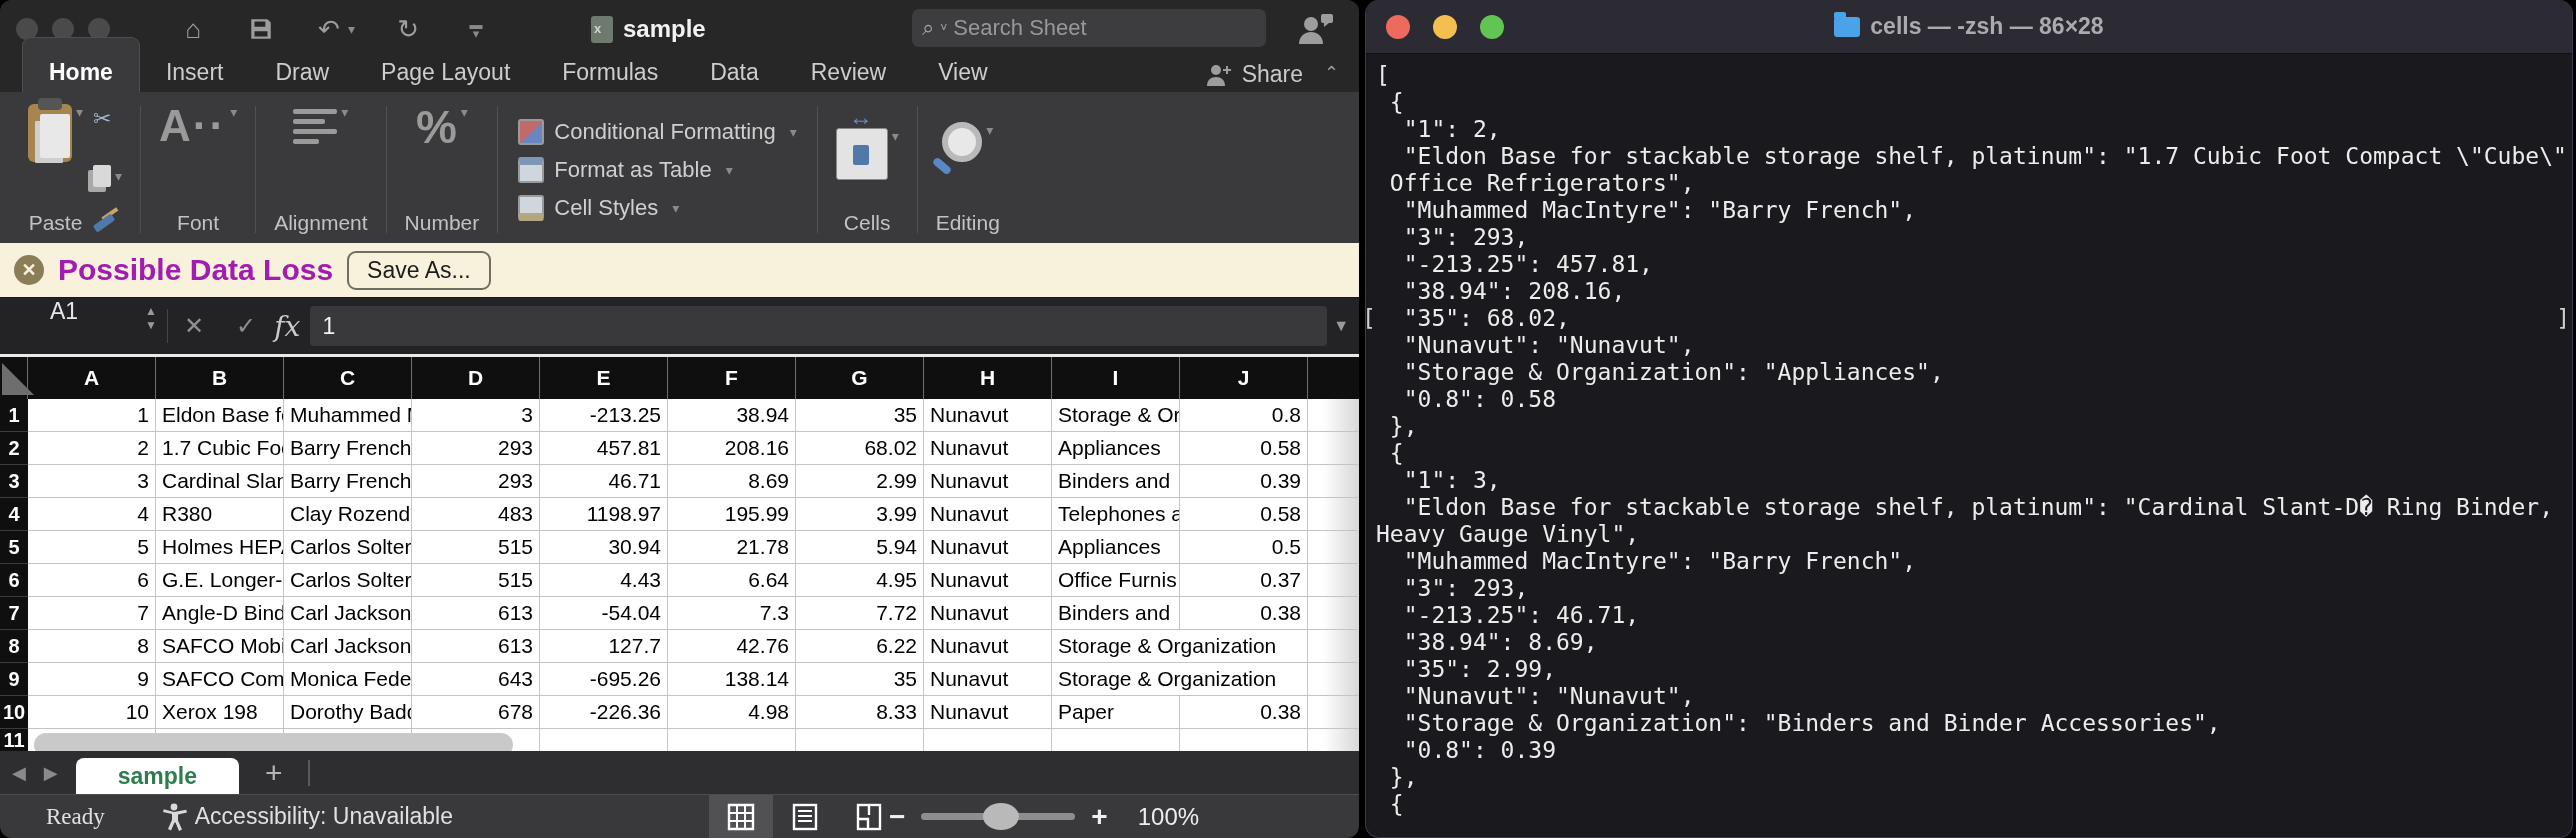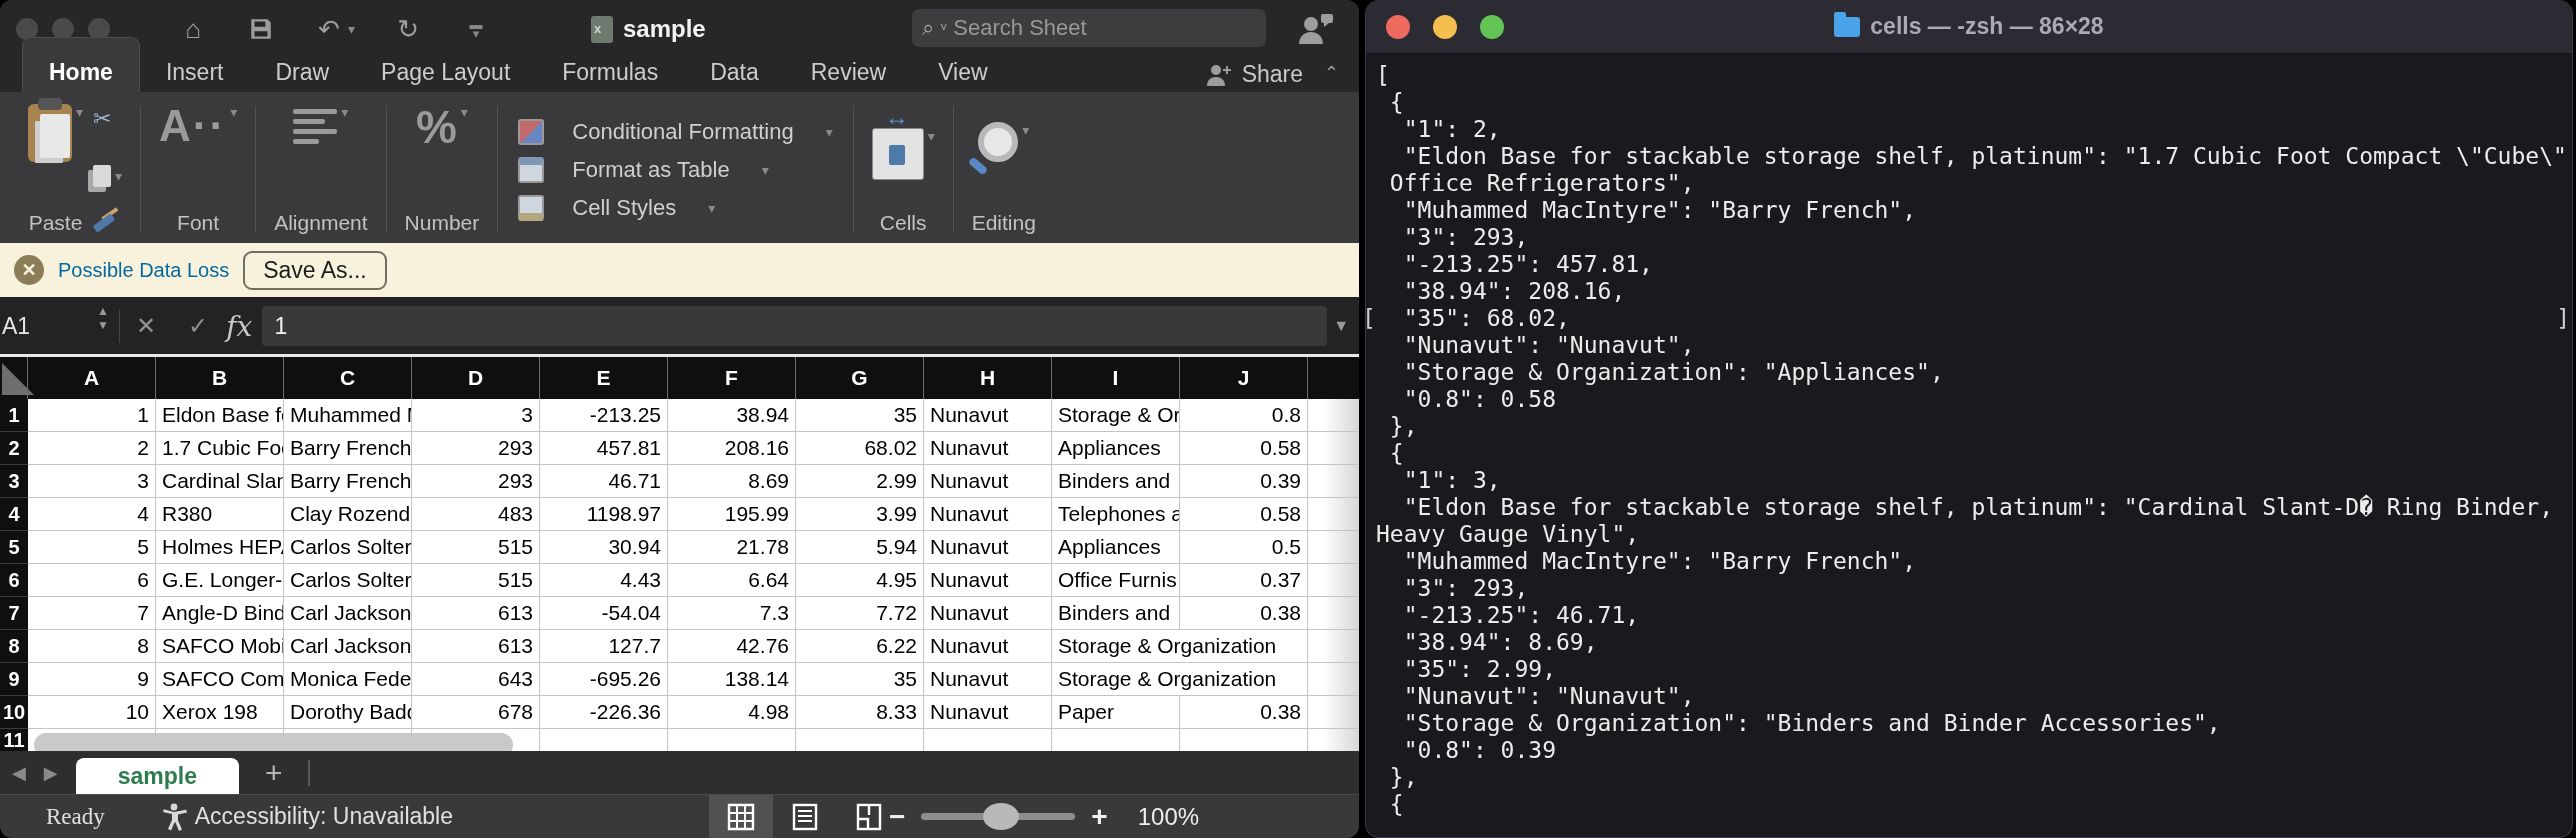--- a/index.html
+++ b/index.html
@@ -41,39 +41,39 @@
   .clipboard:before{ content:""; position:absolute; left:10px; top:-6px; width:24px; height:12px; background:#555; border-radius:4px; }
   .clipboard:after{ content:""; position:absolute; left:12px; top:10px; width:30px; height:44px; background:#e8e8e8; border-radius:2px; box-shadow:-6px 6px 0 -1px #cfcfcf; }
   .minicol{ display:flex; flex-direction:column; justify-content:space-between; padding:2px 0 10px; margin-left:10px; }
   .mini{ font-size:22px; color:#9fb6d2; display:flex; align-items:center; }
   .copy-sq{ width:18px; height:22px; background:#d9d9d9; border-radius:2px; box-shadow:-5px 5px 0 0 #a9a9a9; }
   .brush{ width:22px; height:8px; background:#4f79a8; border-radius:2px; transform:rotate(-35deg); box-shadow:10px -4px 0 -2px #caa26a; }
   .fontA{ color:#9a9a9a; font-size:44px; font-weight:bold; line-height:1; letter-spacing:2px; }
   .alignlines span{ display:block; height:5px; background:#9a9a9a; margin:5px 0; border-radius:2px; }
   .pct{ color:#9a9a9a; font-size:46px; font-weight:bold; line-height:1; }
   .stackgroup{ display:flex; flex-direction:column; justify-content:center; gap:12px; padding:0 16px; }
-  .stackbtn{ display:flex; align-items:center; gap:28px; color:#cfcfcf; font-size:22px; white-space:nowrap; }
+  .stackbtn{ display:flex; align-items:center; gap:10px; color:#cfcfcf; font-size:22px; white-space:nowrap; }
   .sicon{ width:26px; height:26px; border-radius:3px; flex:none; }
   .sicon.cf{ background:linear-gradient(135deg,#c26a6a 50%,#6a86c2 50%); border:2px solid #9a9a9a; }
   .sicon.ft{ background:#cfd6dd; border:2px solid #9a9a9a; border-top:8px solid #7d97b5; }
   .sicon.cs{ background:#cfd6dd; border:2px solid #9a9a9a; border-bottom:8px solid #b5a77d; }
   .cells-ic{ width:52px; height:52px; background:#e3e3e3; border:1px solid #8a8a8a; position:relative; border-radius:3px; }
   .cells-ic:before{ content:""; position:absolute; left:16px; top:16px; width:16px; height:20px; background:#4f79a8; border-radius:2px;}
   .cells-ic:after{ content:"↔"; position:absolute; left:12px; top:-26px; color:#5a8fd0; font-size:24px; font-weight:bold; }
   .mag{ width:40px; height:40px; border:6px solid #b9b9b9; border-radius:50%; position:relative; background:#e8e8e8; }
   .mag:after{ content:""; position:absolute; left:-16px; top:34px; width:20px; height:8px; background:#5a87c5; border-radius:4px; transform:rotate(40deg); }
 
   .xl-warning{ height:54px; background:#f8f1dc; display:flex; align-items:center; padding:0 14px; gap:14px; flex:none; }
   .warn-ic{ width:30px; height:30px; border-radius:50%; background:#8b7d57; color:#f8f1dc; display:flex; align-items:center; justify-content:center; font-size:18px; font-weight:bold; flex:none; }
-  .warn-title{ color:#0369a1; font-weight:normal; font-size:20px; white-space:nowrap; }
+  .warn-title{ color:#a21caf; font-weight:bold; font-size:30px; white-space:nowrap; }
   .warn-msg{ color:#1c1c1c; font-size:23px; white-space:nowrap; overflow:hidden; flex:1; }
   .warn-btn{ background:transparent; border:2px solid #6f6f5f; border-radius:9px; padding:4px 18px; font-size:23px; color:#1c1c1c; margin-right:26px; white-space:nowrap; font-family:"Liberation Sans",sans-serif; }
 
   .xl-formulabar{ height:57px; background:#232325; display:flex; align-items:center; flex:none; border-top:1px solid #1a1a1a; }
-  .namebox{ width:119px; height:100%; display:flex; align-items:center; padding-left:2px; color:#e6e6e6; font-size:23px; position:relative; }
+  .namebox{ width:119px; height:100%; display:flex; padding-left:2px; color:#e6e6e6; font-size:23px; position:relative;margin-left:48px; }
   .nb-steppers{ position:absolute; right:10px; top:7px; display:flex; flex-direction:column; gap:2px; color:#9a9a9a; font-size:12px; line-height:1; }
   .fb-sep{ width:1px; height:60%; background:#454547; }
   .fb-btn{ color:#8f8f8f; font-size:24px; padding:0 16px; }
   .fb-fx{ font-family:"DejaVu Serif", serif; font-style:italic; color:#c9c9c9; font-size:28px; padding:0 10px 0 2px; }
   .fb-input{ flex:1; height:40px; background:#39393b; border:none; border-radius:4px; color:#f2f2f2; font-size:23px; padding-left:12px; outline:none; margin-right:6px; font-family:"Liberation Sans",sans-serif;}
   .fb-dd{ color:#9a9a9a; font-size:16px; padding-right:10px; }
 
   .xl-grid{ flex:1; background:#ffffff; border-top:3px solid #e9e9e9; display:flex; flex-direction:column; overflow:hidden; }
   .grid-headrow{ height:42px; display:flex; flex:none; background:#0f0f0f; }
   .corner{ width:28px; height:100%; position:relative; flex:none; border-right:1px solid #6e6e6e; }

